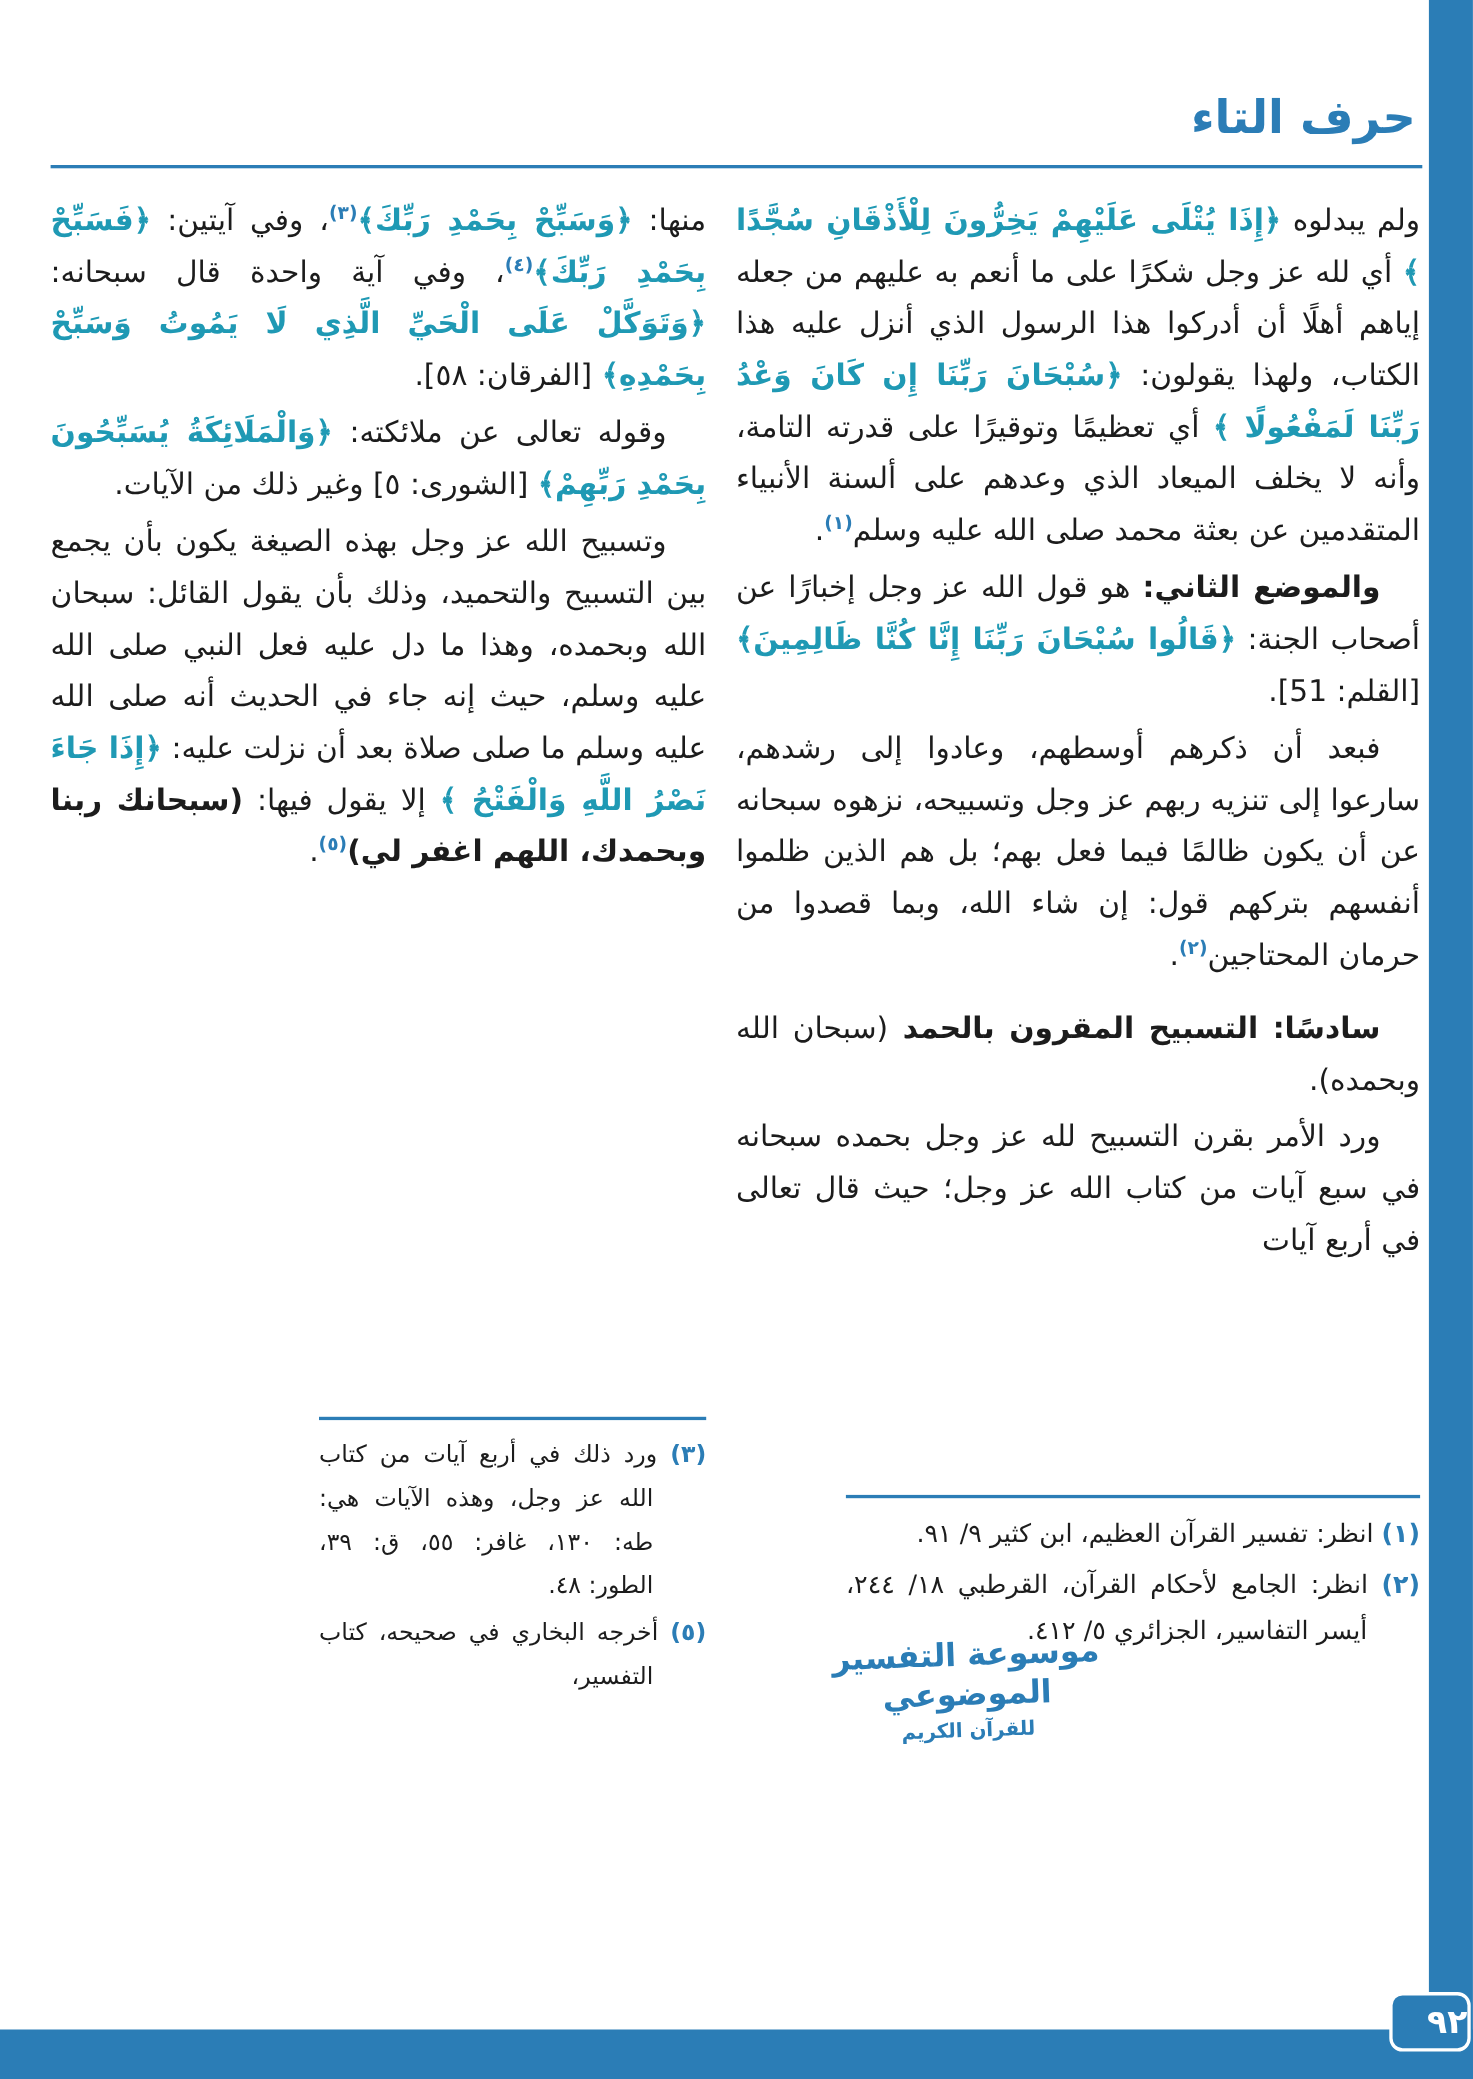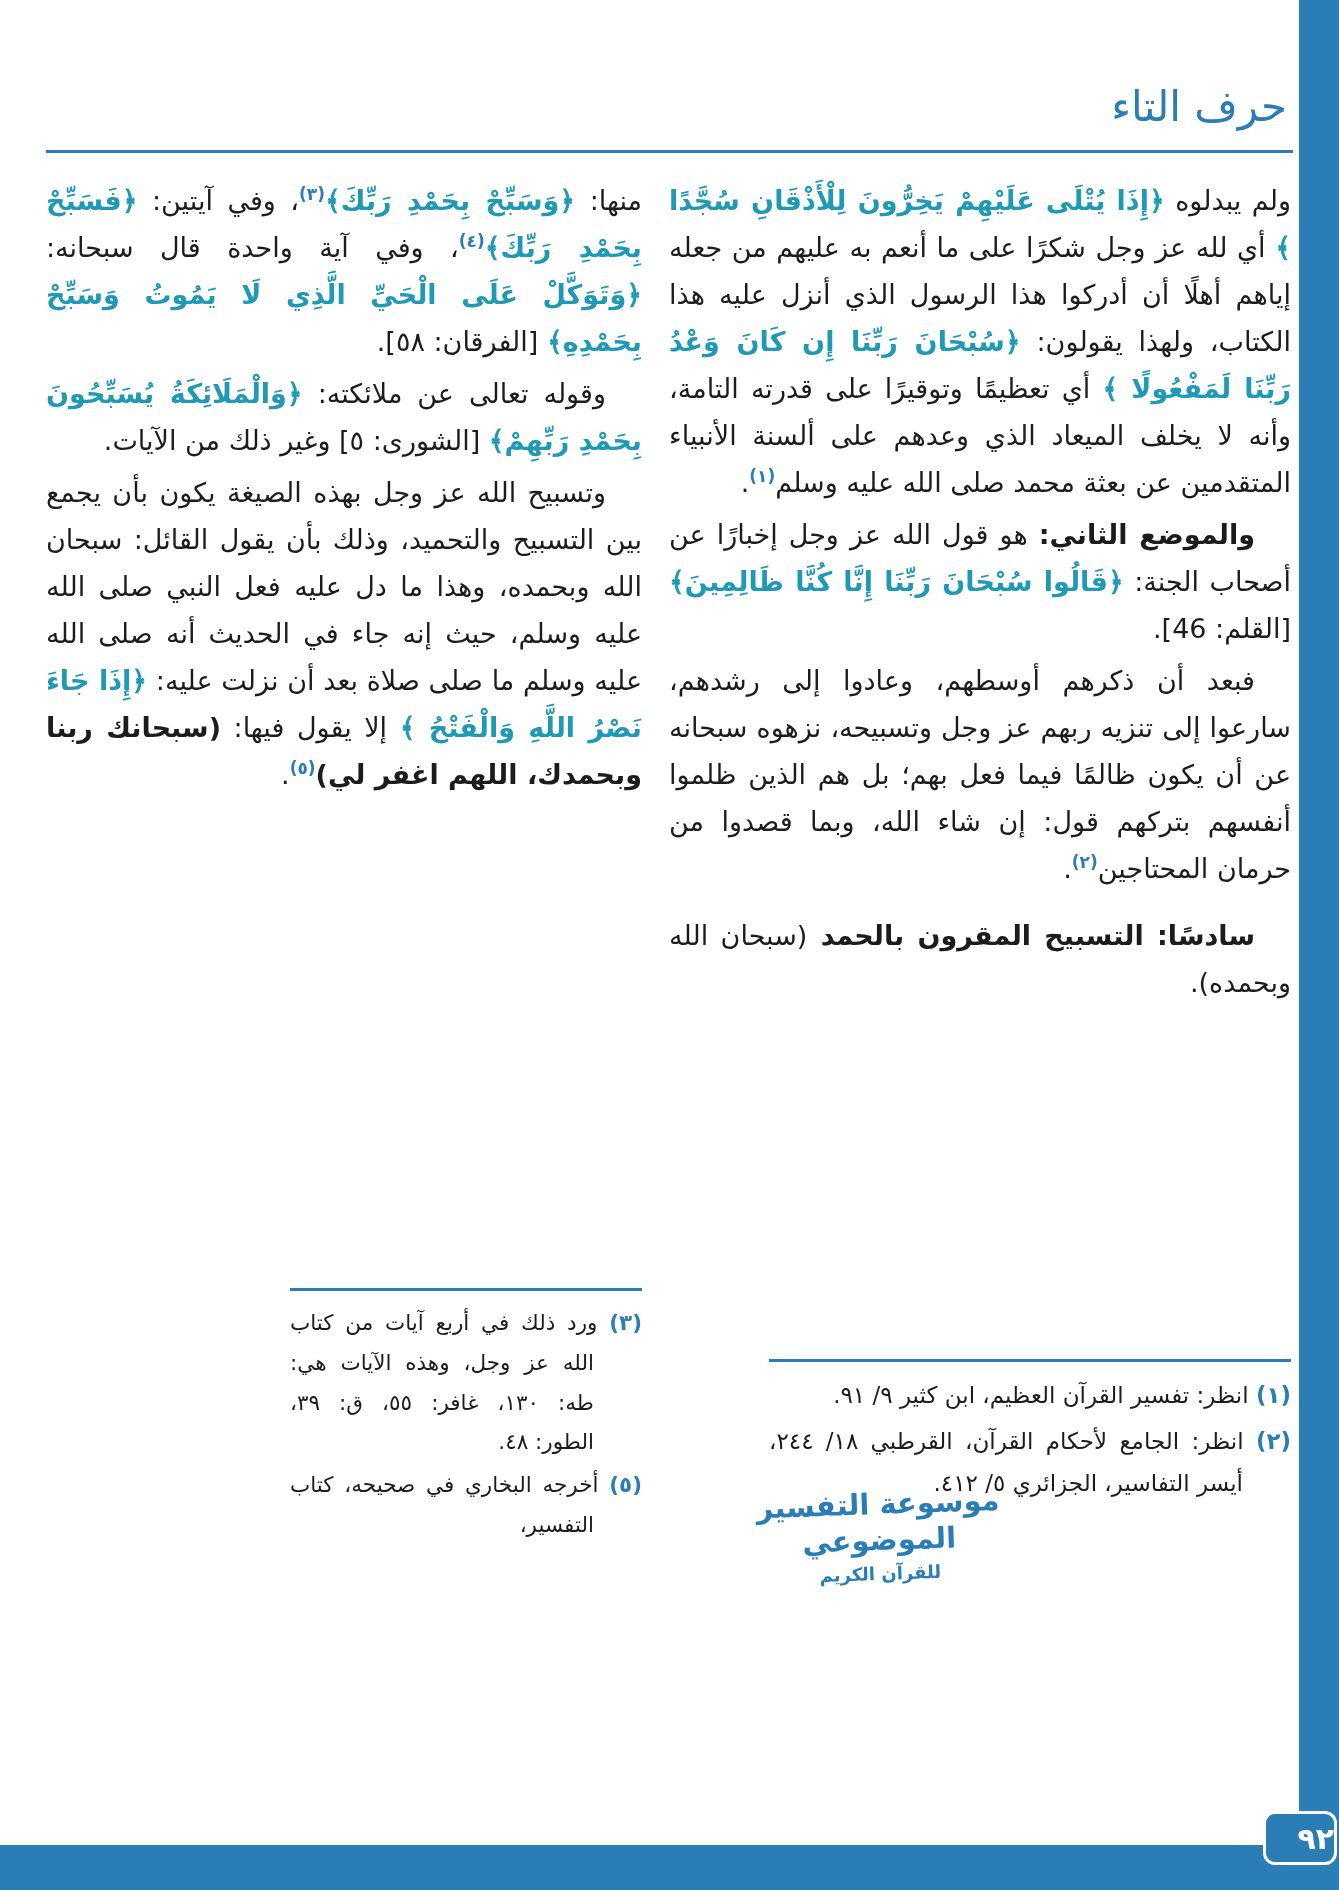--- a/index.html
+++ b/index.html
@@ -17,21 +17,21 @@
   .edge-right{position:absolute;top:0;right:0;width:40px;height:1890px;background:var(--accent);}
   .edge-bottom{position:absolute;left:0;bottom:0;width:1339px;height:45px;background:var(--accent);}
   .page-number-box{
     position:absolute;right:2px;bottom:25px;width:74px;height:54px;
     background:var(--accent);border:3px solid #ffffff;border-radius:12px;
     display:flex;align-items:center;
     color:#ffffff;font-size:30px;font-weight:bold;z-index:5;
   }
   .header-title{
     position:absolute;top:82px;right:52px;
-    font-size:42px;font-weight:normal;color:var(--accent);letter-spacing:1px;
+    font-size:42px;font-weight:bold;color:var(--accent);letter-spacing:1px;
   }
   .header-rule{position:absolute;top:150px;right:46px;left:46px;height:3px;background:var(--accent);}
   .col{position:absolute;top:178px;}
   .col-right{right:48px;width:622px;}
   .col-left{right:697px;width:596px;}
   .main-text{text-align:justify;}
   .mt-right{min-height:1136px;}
   .mt-left{min-height:1102px;}
   .para{
     font-size:27px;line-height:1.74;text-align:justify;
@@ -72,23 +72,24 @@
   <div class="page-number-box">
     <span>٩٢</span>
   </div>
 
   <h1 class="header-title">حرف التاء</h1>
   <div class="header-rule"></div>
 
   <section class="col col-right">
     <div class="main-text mt-right">
         <p class="para no-indent"><span class="seg-n">ولم يبدلوه </span><span class="seg-q">﴿إِذَا يُتْلَى عَلَيْهِمْ يَخِرُّونَ لِلْأَذْقَانِ سُجَّدًا ﴾</span><span class="seg-n"> أي لله عز وجل شكرًا على ما أنعم به عليهم من جعله إياهم أهلًا أن أدركوا هذا الرسول الذي أنزل عليه هذا الكتاب، ولهذا يقولون: </span><span class="seg-q">﴿سُبْحَانَ رَبِّنَا إِن كَانَ وَعْدُ رَبِّنَا لَمَفْعُولًا ﴾</span><span class="seg-n"> أي تعظيمًا وتوقيرًا على قدرته التامة، وأنه لا يخلف الميعاد الذي وعدهم على ألسنة الأنبياء المتقدمين عن بعثة محمد صلى الله عليه وسلم</span><span class="seg-sup">(١)</span><span class="seg-n">.</span></p>
-        <p class="para"><span class="seg-b">والموضع الثاني:</span><span class="seg-n"> هو قول الله عز وجل إخبارًا عن أصحاب الجنة: </span><span class="seg-q">﴿قَالُوا سُبْحَانَ رَبِّنَا إِنَّا كُنَّا ظَالِمِينَ﴾</span><span class="seg-n"> [القلم: 46].</span></p>
+        <p class="para"><span class="seg-b">والموضع الثاني:</span><span class="seg-n"> هو قول الله عز وجل إخبارًا عن أصحاب الجنة: </span><span class="seg-q">﴿قَالُوا سُبْحَانَ رَبِّنَا إِنَّا كُنَّا ظَالِمِينَ﴾</span><span class="seg-n"> [القلم: 51].</span></p>
         <p class="para"><span class="seg-n">فبعد أن ذكرهم أوسطهم، وعادوا إلى رشدهم، سارعوا إلى تنزيه ربهم عز وجل وتسبيحه، نزهوه سبحانه عن أن يكون ظالمًا فيما فعل بهم؛ بل هم الذين ظلموا أنفسهم بتركهم قول: إن شاء الله، وبما قصدوا من حرمان المحتاجين</span><span class="seg-sup">(٢)</span><span class="seg-n">.</span></p>
         <p class="para gap-top"><span class="seg-b">سادسًا: التسبيح المقرون بالحمد </span><span class="seg-n">(سبحان الله وبحمده).</span></p>
+        <p class="para"><span class="seg-n">ورد الأمر بقرن التسبيح لله عز وجل بحمده سبحانه في سبع آيات من كتاب الله عز وجل؛ حيث قال تعالى في أربع آيات</span></p>
       </div>
     <div class="fnblock fnblock-right">
       <div class="footnote-sep"></div>
       <div>
           <p class="footnote"><span class="seg-m">(١)</span><span class="seg-n"> انظر: تفسير القرآن العظيم، ابن كثير ٩/ ٩١.</span></p>
           <p class="footnote"><span class="seg-m">(٢)</span><span class="seg-n"> انظر: الجامع لأحكام القرآن، القرطبي ١٨/ ٢٤٤، أيسر التفاسير، الجزائري ٥/ ٤١٢.</span></p>
         </div>
     </div>
   </section>
 

